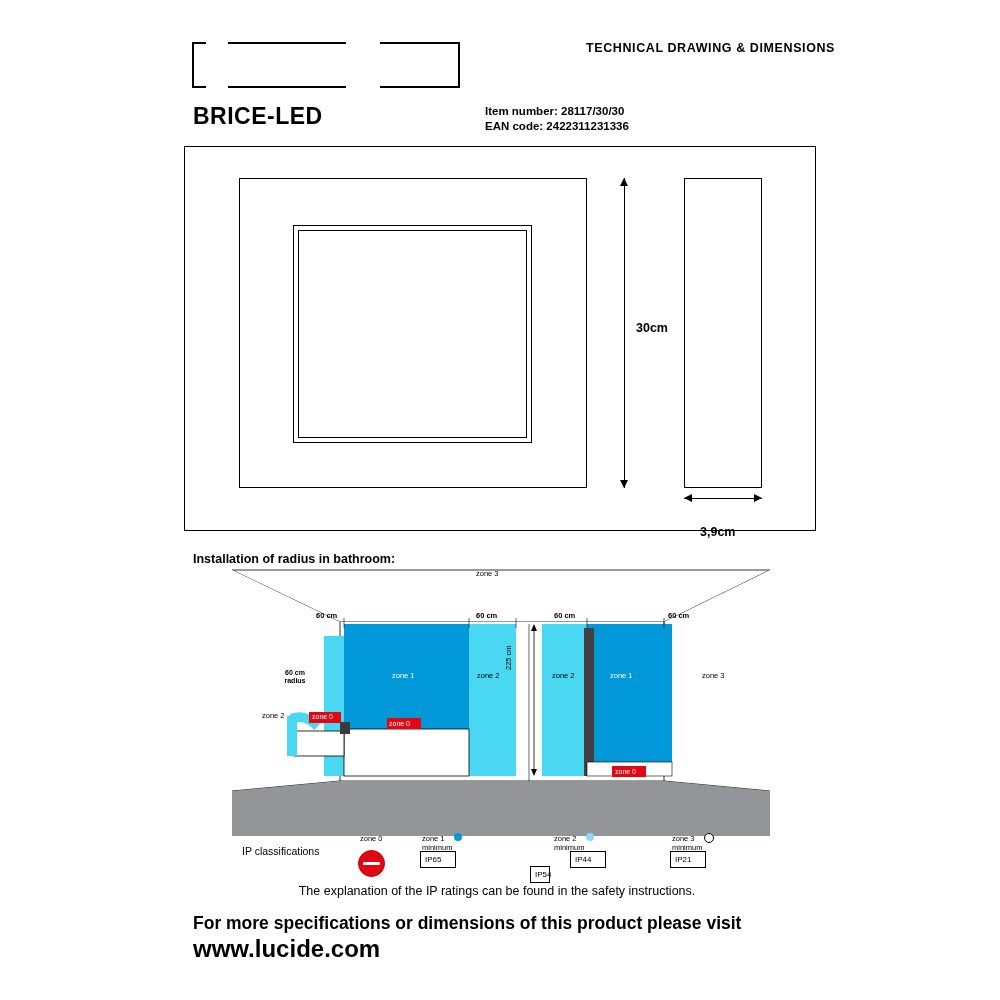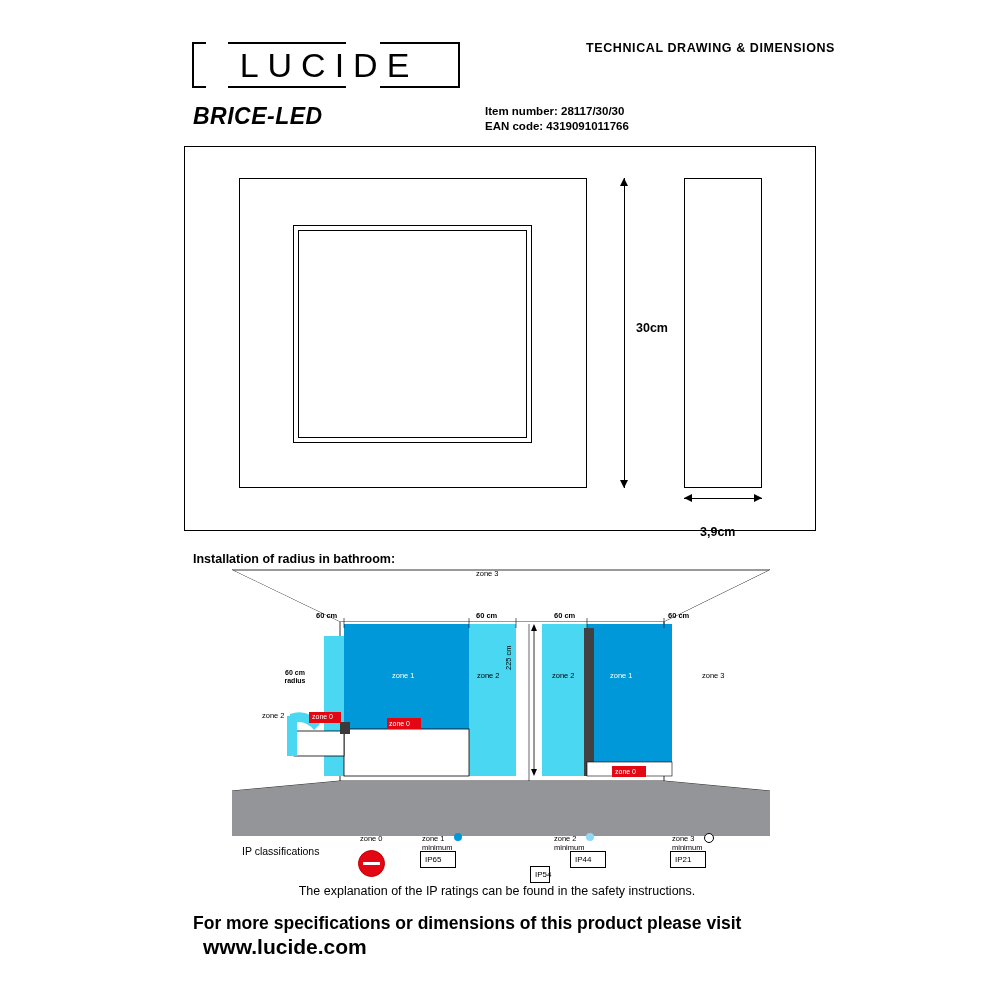--- a/index.html
+++ b/index.html
@@ -58,21 +58,20 @@
     letter-spacing: 0.6px;
   }
 
   .product-title {
     position: absolute;
     left: 193px;
     top: 103px;
     font-size: 23px;
     font-weight: bold;
     letter-spacing: 0.5px;
-    font-style: italic;
   }
 
   .item-meta {
     position: absolute;
     left: 485px;
     top: 104px;
     font-size: 11.5px;
     line-height: 15px;
   }
   .item-meta .lbl { font-weight: bold; margin-top: 31px; }
@@ -209,23 +208,22 @@
     position: absolute;
     left: 193px;
     top: 913px;
     font-size: 17.5px;
     font-weight: bold;
   }
   .footer2 {
     position: absolute;
     left: 193px;
     top: 935px;
-    font-size: 21px;
-    font-weight: bold;
-    margin-left: 10px;
+    font-size: 24px;
+    font-weight: bold;
   }
 
   
   .ip-row {
     position: absolute;
     left: 232px;
     top: 834px;
     width: 538px;
     height: 42px;
     font-size: 7.5px;
@@ -266,39 +264,38 @@
     position: absolute;
     left: 4px; top: 11px;
     width: 17px; height: 3.2px;
     background: #fff;
   }
 </style>
 </head>
 <body>
 
 <div class="logo-box">
-  <div class="logo-text">LUCIDE</div>
   <div class="logo-notch notch-left"></div>
   <div class="logo-notch notch-mid"></div>
   <div class="logo-notch notch-right"></div>
   <div class="logo-notch notch-right2"></div>
 </div>
 
 <div class="tech-title">TECHNICAL DRAWING &amp; DIMENSIONS</div>
 
 <div class="product-title">BRICE-LED</div>
 
 <div class="item-meta">
   <div>
     <span class="lbl">Item number:</span>
     <span class="val">28117/30/30</span>
   </div>
   <div>
     <span class="lbl">EAN code:</span>
-    <span class="val">4319091011766</span>
+    <span class="val">2422311231336</span>
   </div>
 </div>
 
 <div class="drawing-frame"></div>
 <div class="front-outer"></div>
 <div class="front-mid"></div>
 <div class="front-inner"></div>
 <div class="side-view"></div>
 
 <div class="dim-v"></div>

